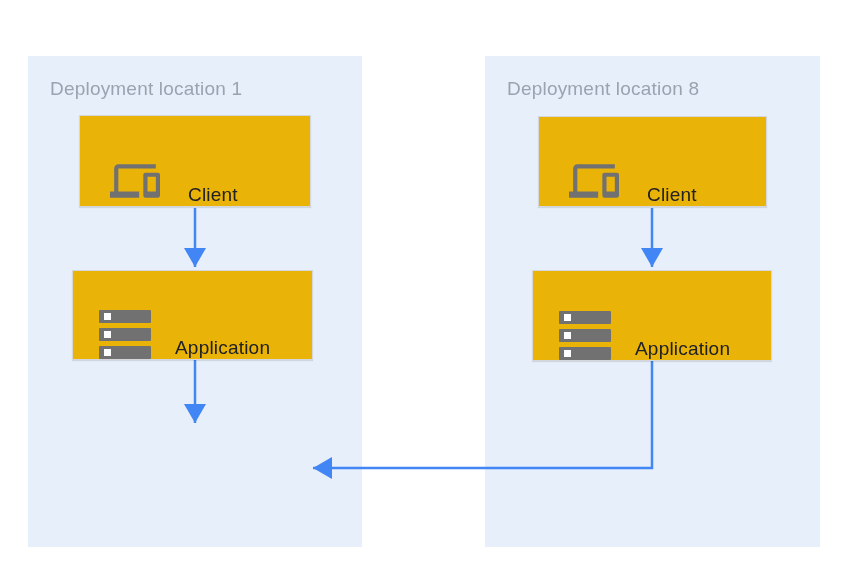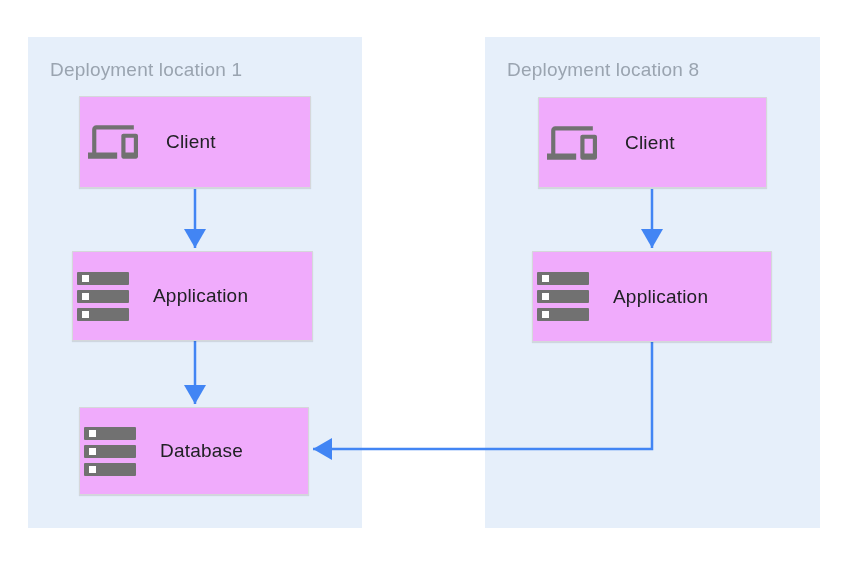--- a/index.html
+++ b/index.html
@@ -3,44 +3,44 @@
 <meta charset="utf-8">
 <style>
   html,body{margin:0;padding:0;}
   body{
     width:856px;height:574px;
     background:#ffffff;
     font-family:"Liberation Sans", sans-serif;
     position:relative;
     overflow:hidden;
   }
-  .canvas{position:absolute;inset:0;}
+  .canvas{position:absolute;inset:0;margin-top:19px;}
   .group{
     position:absolute;
     background:#E6EFFA;
   }
   .group-1{left:28px;top:37px;width:334px;height:491px;}
   .group-2{left:485px;top:37px;width:335px;height:491px;}
   .group-label{
     position:absolute;
     left:22px;top:22px;
     font-size:19px;
     letter-spacing:0.2px;
     color:#9AA4B0;
     white-space:nowrap;
   }
   .node{
     position:absolute;
-    background:#f0abfc;
+    background:#eab308;
     border:1px solid #D5D7DA;
     box-shadow:0 1px 1px rgba(0,0,0,0.10);
     box-sizing:border-box;
     display:flex;
-    align-items:center;
-    padding-left:4px;
+    align-items:flex-end;
+    padding-left:26px;
   }
   .node-client-1{left:79px;top:96px;width:232px;height:92px;}
   .node-app-1{left:72px;top:251px;width:241px;height:90px;}
   .node-db-1{left:79px;top:407px;width:230px;height:88px;}
   .node-client-2{left:538px;top:97px;width:229px;height:91px;}
   .node-app-2{left:532px;top:251px;width:240px;height:91px;}
   .node-label{
     font-size:19px;
     color:#202124;
     letter-spacing:0.2px;
@@ -113,30 +113,20 @@
     <span class="icon-wrap storage-icon">
       <span style="width:100%">
         <span class="bar" style="display:block"></span>
         <span class="bar" style="display:block"></span>
         <span class="bar" style="display:block"></span>
       </span>
     </span>
     <span class="node-label">Application</span>
   </div>
 
-  <div class="node node-db-1">
-    <span class="icon-wrap storage-icon">
-      <span style="width:100%">
-        <span class="bar" style="display:block"></span>
-        <span class="bar" style="display:block"></span>
-        <span class="bar" style="display:block"></span>
-      </span>
-    </span>
-    <span class="node-label">Database</span>
-  </div>
 
   <div class="node node-client-2">
     <span class="icon-wrap">
       <svg width="58" height="50" viewBox="0 0 24 24" fill="#717171" aria-hidden="true">
         <path d="M4 6h18V4H4c-1.1 0-2 .9-2 2v11H0v3h14v-3H4V6zm19 2h-6c-.55 0-1 .45-1 1v10c0 .55.45 1 1 1h6c.55 0 1-.45 1-1V9c0-.55-.45-1-1-1zm-1 9h-4v-7h4v7z"></path>
       </svg>
     </span>
     <span class="node-label">Client</span>
   </div>
 

